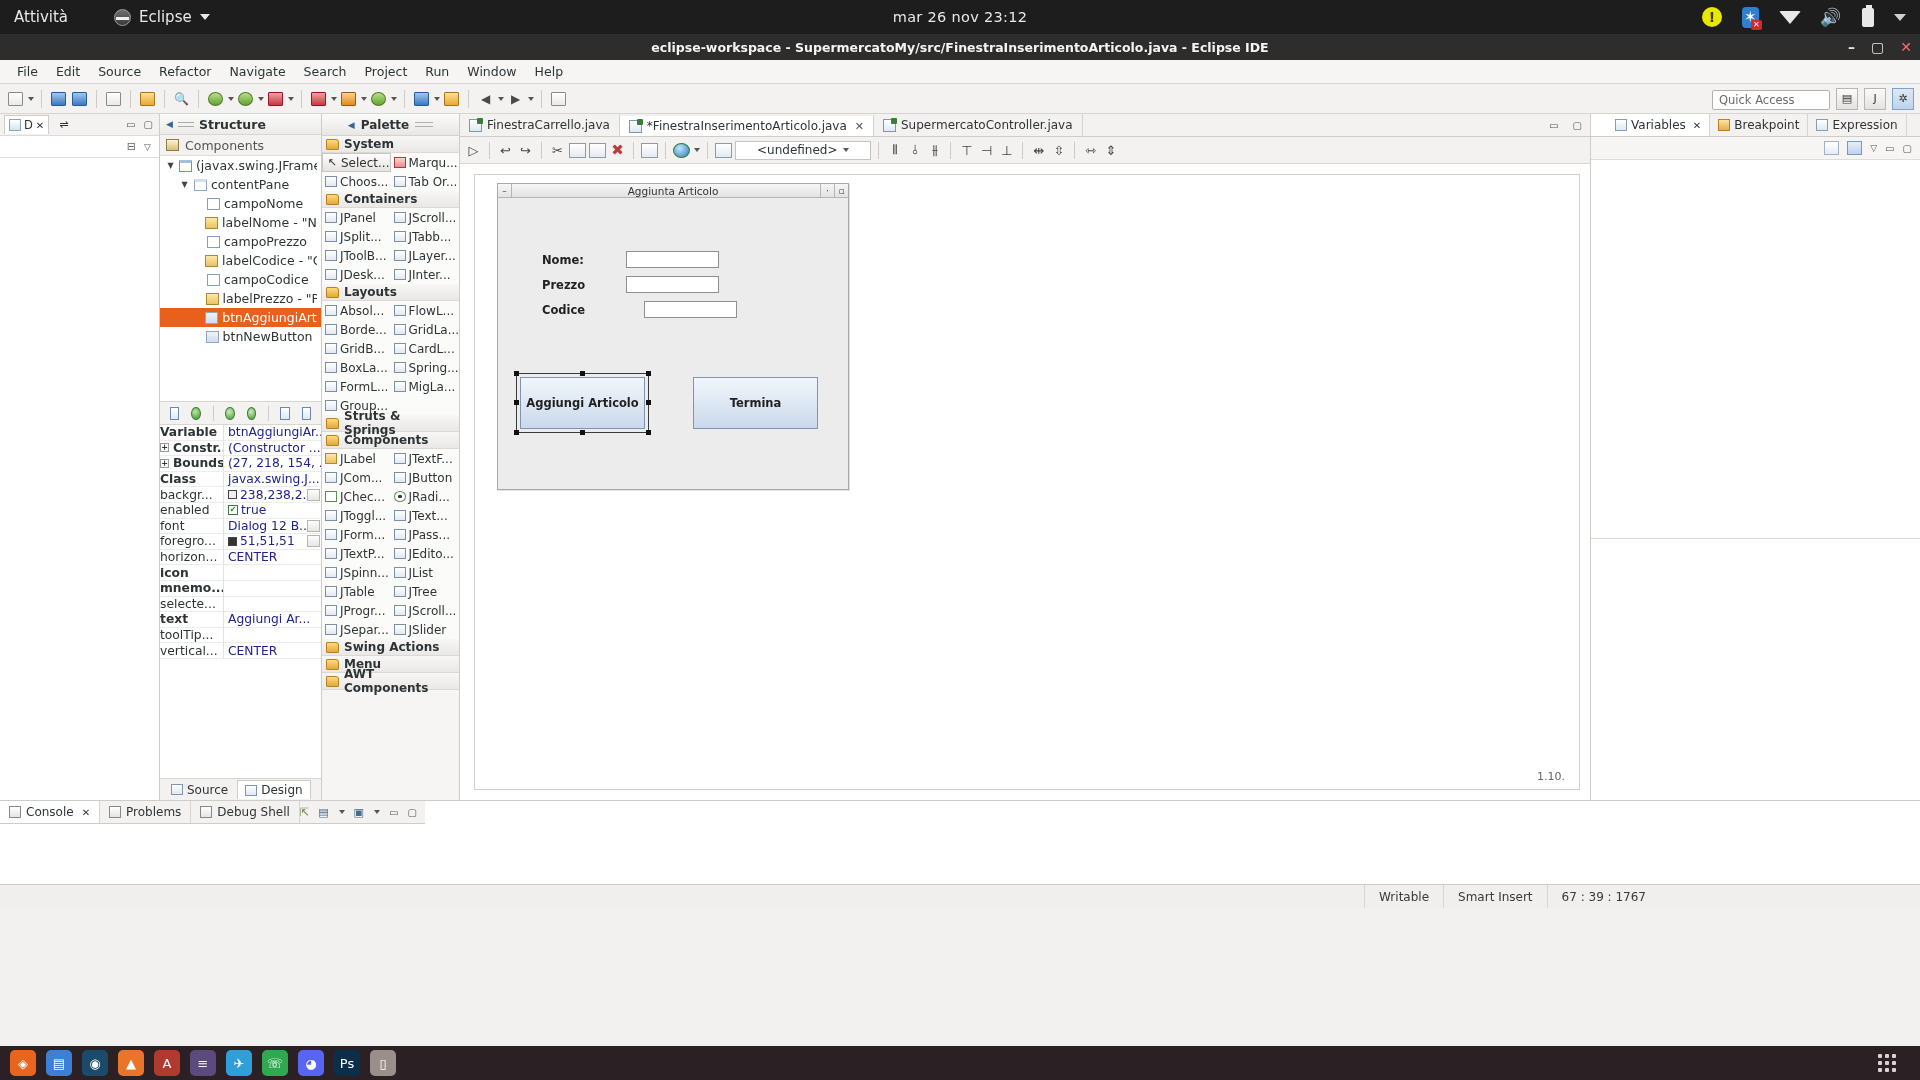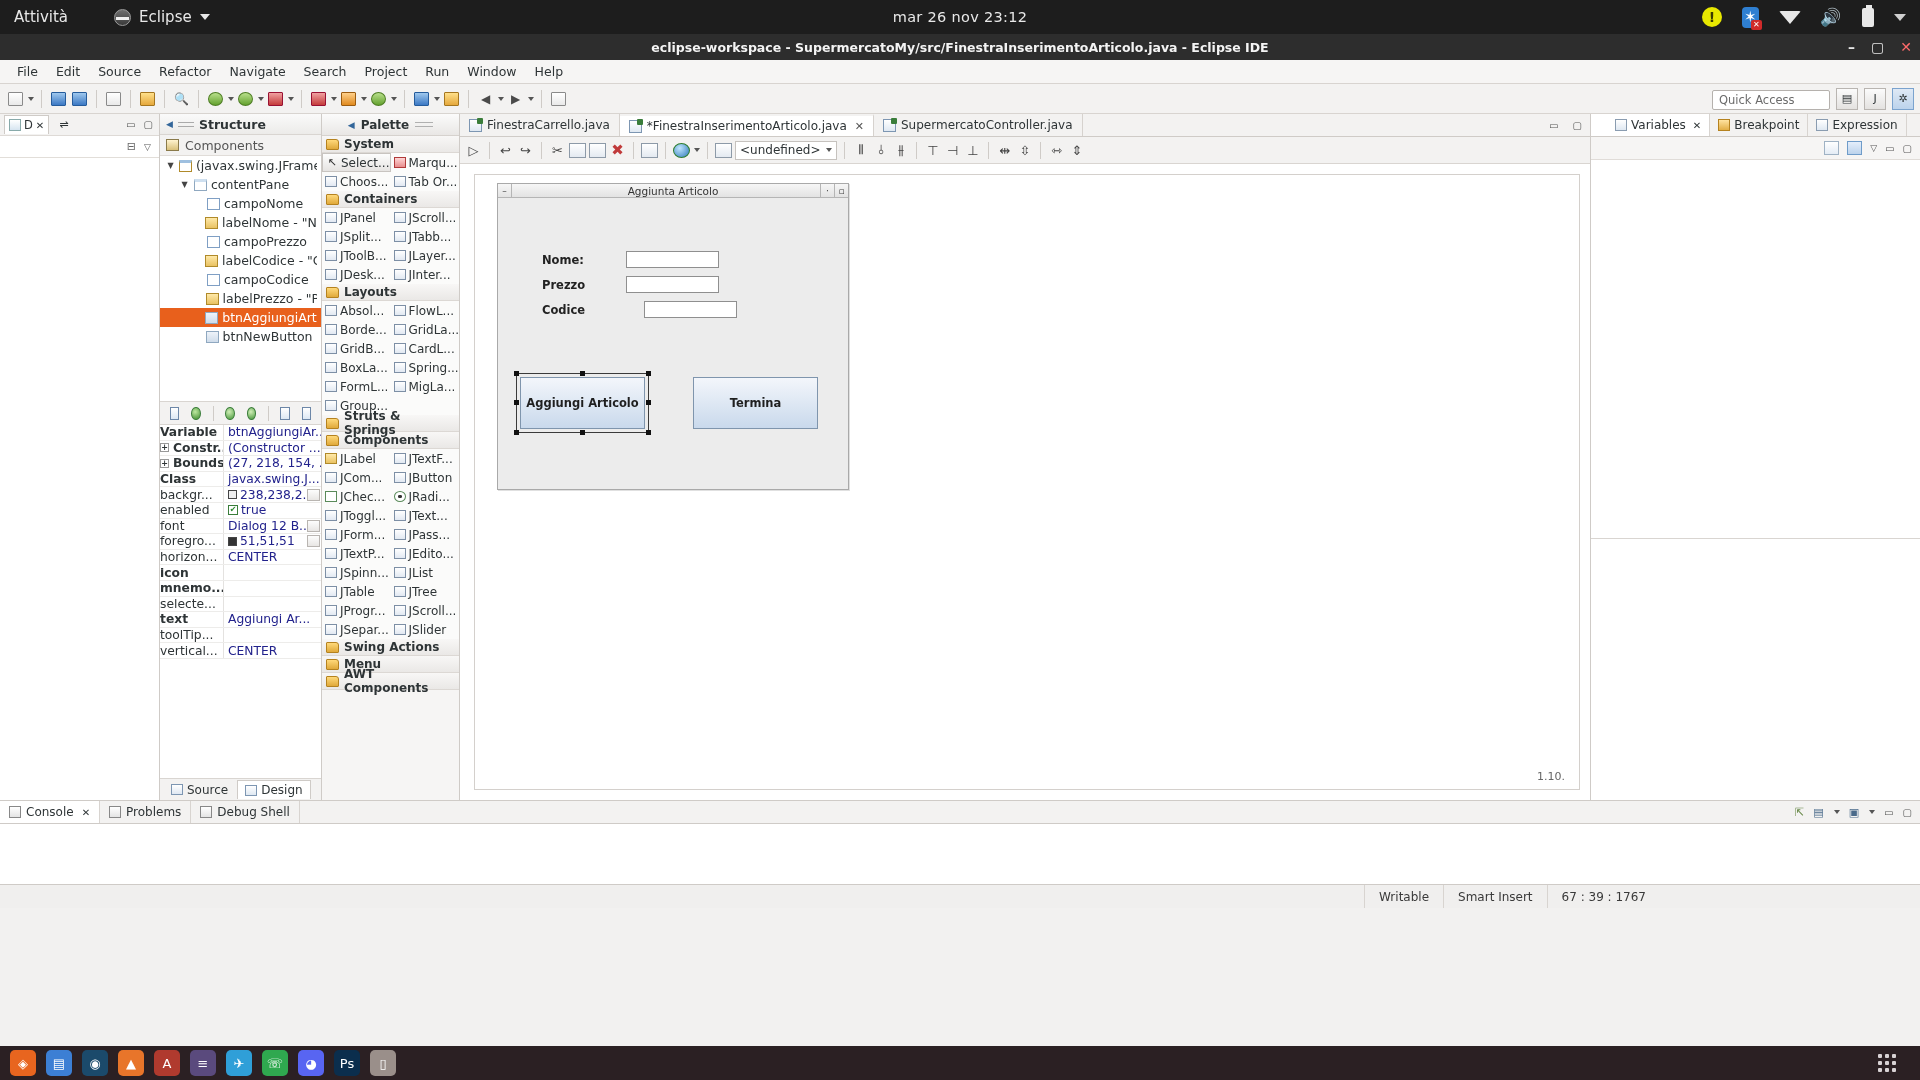--- a/index.html
+++ b/index.html
@@ -123,21 +123,21 @@
   .pi.red { border-color:#b03a3a; background:linear-gradient(180deg,#ffd5d5,#e78d8d); }
   .pi.arrow { border:none; background:none; font-size:11px; color:#333; text-align:center; line-height:11px; }
 
   
   #editor { flex:1; display:flex; flex-direction:column; min-width:0; background:#fff; }
   #wb-toolbar { height:27px; background:#f3f2f1; border-bottom:1px solid #d9d5d1; display:flex; align-items:center; gap:3px; padding:0 5px; }
   .wb-ico { width:17px; height:15px; border:1px solid #8d9aa8; background:linear-gradient(180deg,#fff,#e4eaf1); }
   .wb-ico.none { border:none; background:none; color:#444; font-size:13px; display:flex; align-items:center; justify-content:center; }
   .wb-ico.globe { border-radius:50%; border-color:#2d7d2d; background:radial-gradient(circle at 38% 32%,#bfe6ff,#2f78b8); }
   .wb-sep { width:1px; height:17px; background:#cfcbc7; margin:0 4px; }
-  .wb-combo { display:flex; align-items:center; gap:5px; border:1px solid #c6c2be; background:#fff; height:19px; padding:0 4px; font-size:12px; }
+  .wb-combo { display:flex; align-items:center; gap:5px; border:1px solid #c6c2be; background:#fff; height:19px; padding:0 21px; font-size:12px; }
   #canvas-wrap { flex:1; background:#fff; position:relative; overflow:hidden; }
   #canvas-area { position:absolute; left:14px; top:10px; right:10px; bottom:10px; border:1px solid #d4d0cc; background:#fff; }
 
   
   #jframe { position:absolute; left:22px; top:8px; width:352px; height:307px; background:#ececec; border:1px solid #a9a9a9; box-shadow:1px 1px 0 rgba(0,0,0,.12); }
   #jf-title { height:14px; background:linear-gradient(180deg,#f6f6f6,#e3e3e3); border-bottom:1px solid #b5b5b5; display:flex; align-items:center; font-size:10.5px; color:#333; position:relative; }
   #jf-title .t { position:absolute; left:50%; transform:translateX(-50%); }
   .jf-btn { width:14px; height:13px; border-right:1px solid #b5b5b5; display:flex; align-items:center; justify-content:center; font-size:9px; color:#444; }
   .jf-btn.r { border-right:none; border-left:1px solid #b5b5b5; }
   #jf-rightbtns { position:absolute; right:0; display:flex; height:100%; }
@@ -157,21 +157,21 @@
   .rv-tab.active { background:#fff;padding-left:24px; }
   .rv-ico { width:12px; height:12px; border:1px solid #8a9cb0; background:linear-gradient(180deg,#fff,#dfe8f2); }
   .rv-ico.o { border-color:#b5821f; background:linear-gradient(180deg,#ffe3a0,#e2ae45); }
   .rv-toolbar { height:23px; background:#f6f5f4; border-bottom:1px solid #e0dcd8; display:flex; align-items:center; justify-content:flex-end; gap:8px; padding-right:8px; }
   .rvt-ico { width:15px; height:14px; border:1px solid #9fb2c4; background:linear-gradient(180deg,#fff,#e4ecf5); }
   .rvt-ico.sel { background:linear-gradient(180deg,#e4eefb,#bcd3ec); border-color:#6f9cc9; }
   #rv-body { flex:1; background:#fff; }
   #rv-bottom { height:262px; border-top:1px solid #d9d5d1; background:#fff; }
 
   
-  #console-panel { height:84px; border-top:1px solid #cfcbc7; background:#fff; display:flex; flex-direction:column; }
+  #console-panel { height:84px; border-top:1px solid #cfcbc7; background:#fff; display:flex; flex-direction:row; }
   #console-tabs { height:23px; background:#f3f2f1; border-bottom:1px solid #cfcbc7; display:flex; align-items:stretch; font-size:12px; position:relative; }
   .ct { display:flex; align-items:center; gap:5px; padding:0 9px; border-right:1px solid #d8d4d0; }
   .ct.active { background:#fff; font-weight:normal; }
   .ct-ico { width:12px; height:12px; border:1px solid #888; background:linear-gradient(180deg,#fff,#e4e4e4); }
   #console-tools { margin-left:auto; display:flex; align-items:center; gap:9px; padding-right:8px; }
   #console-body { flex:1; padding:8px 12px; font-size:12.5px; color:#2e3436; background:#fff; }
 
   
   #status-bar { height:24px; background:#f0efee; border-top:1px solid #cfcbc7; display:flex; align-items:center; font-size:12px; color:#3a3a3a; }
   .sb-cell { padding:0 14px; height:100%; display:flex; align-items:center; border-left:1px solid #d8d4d0; }

